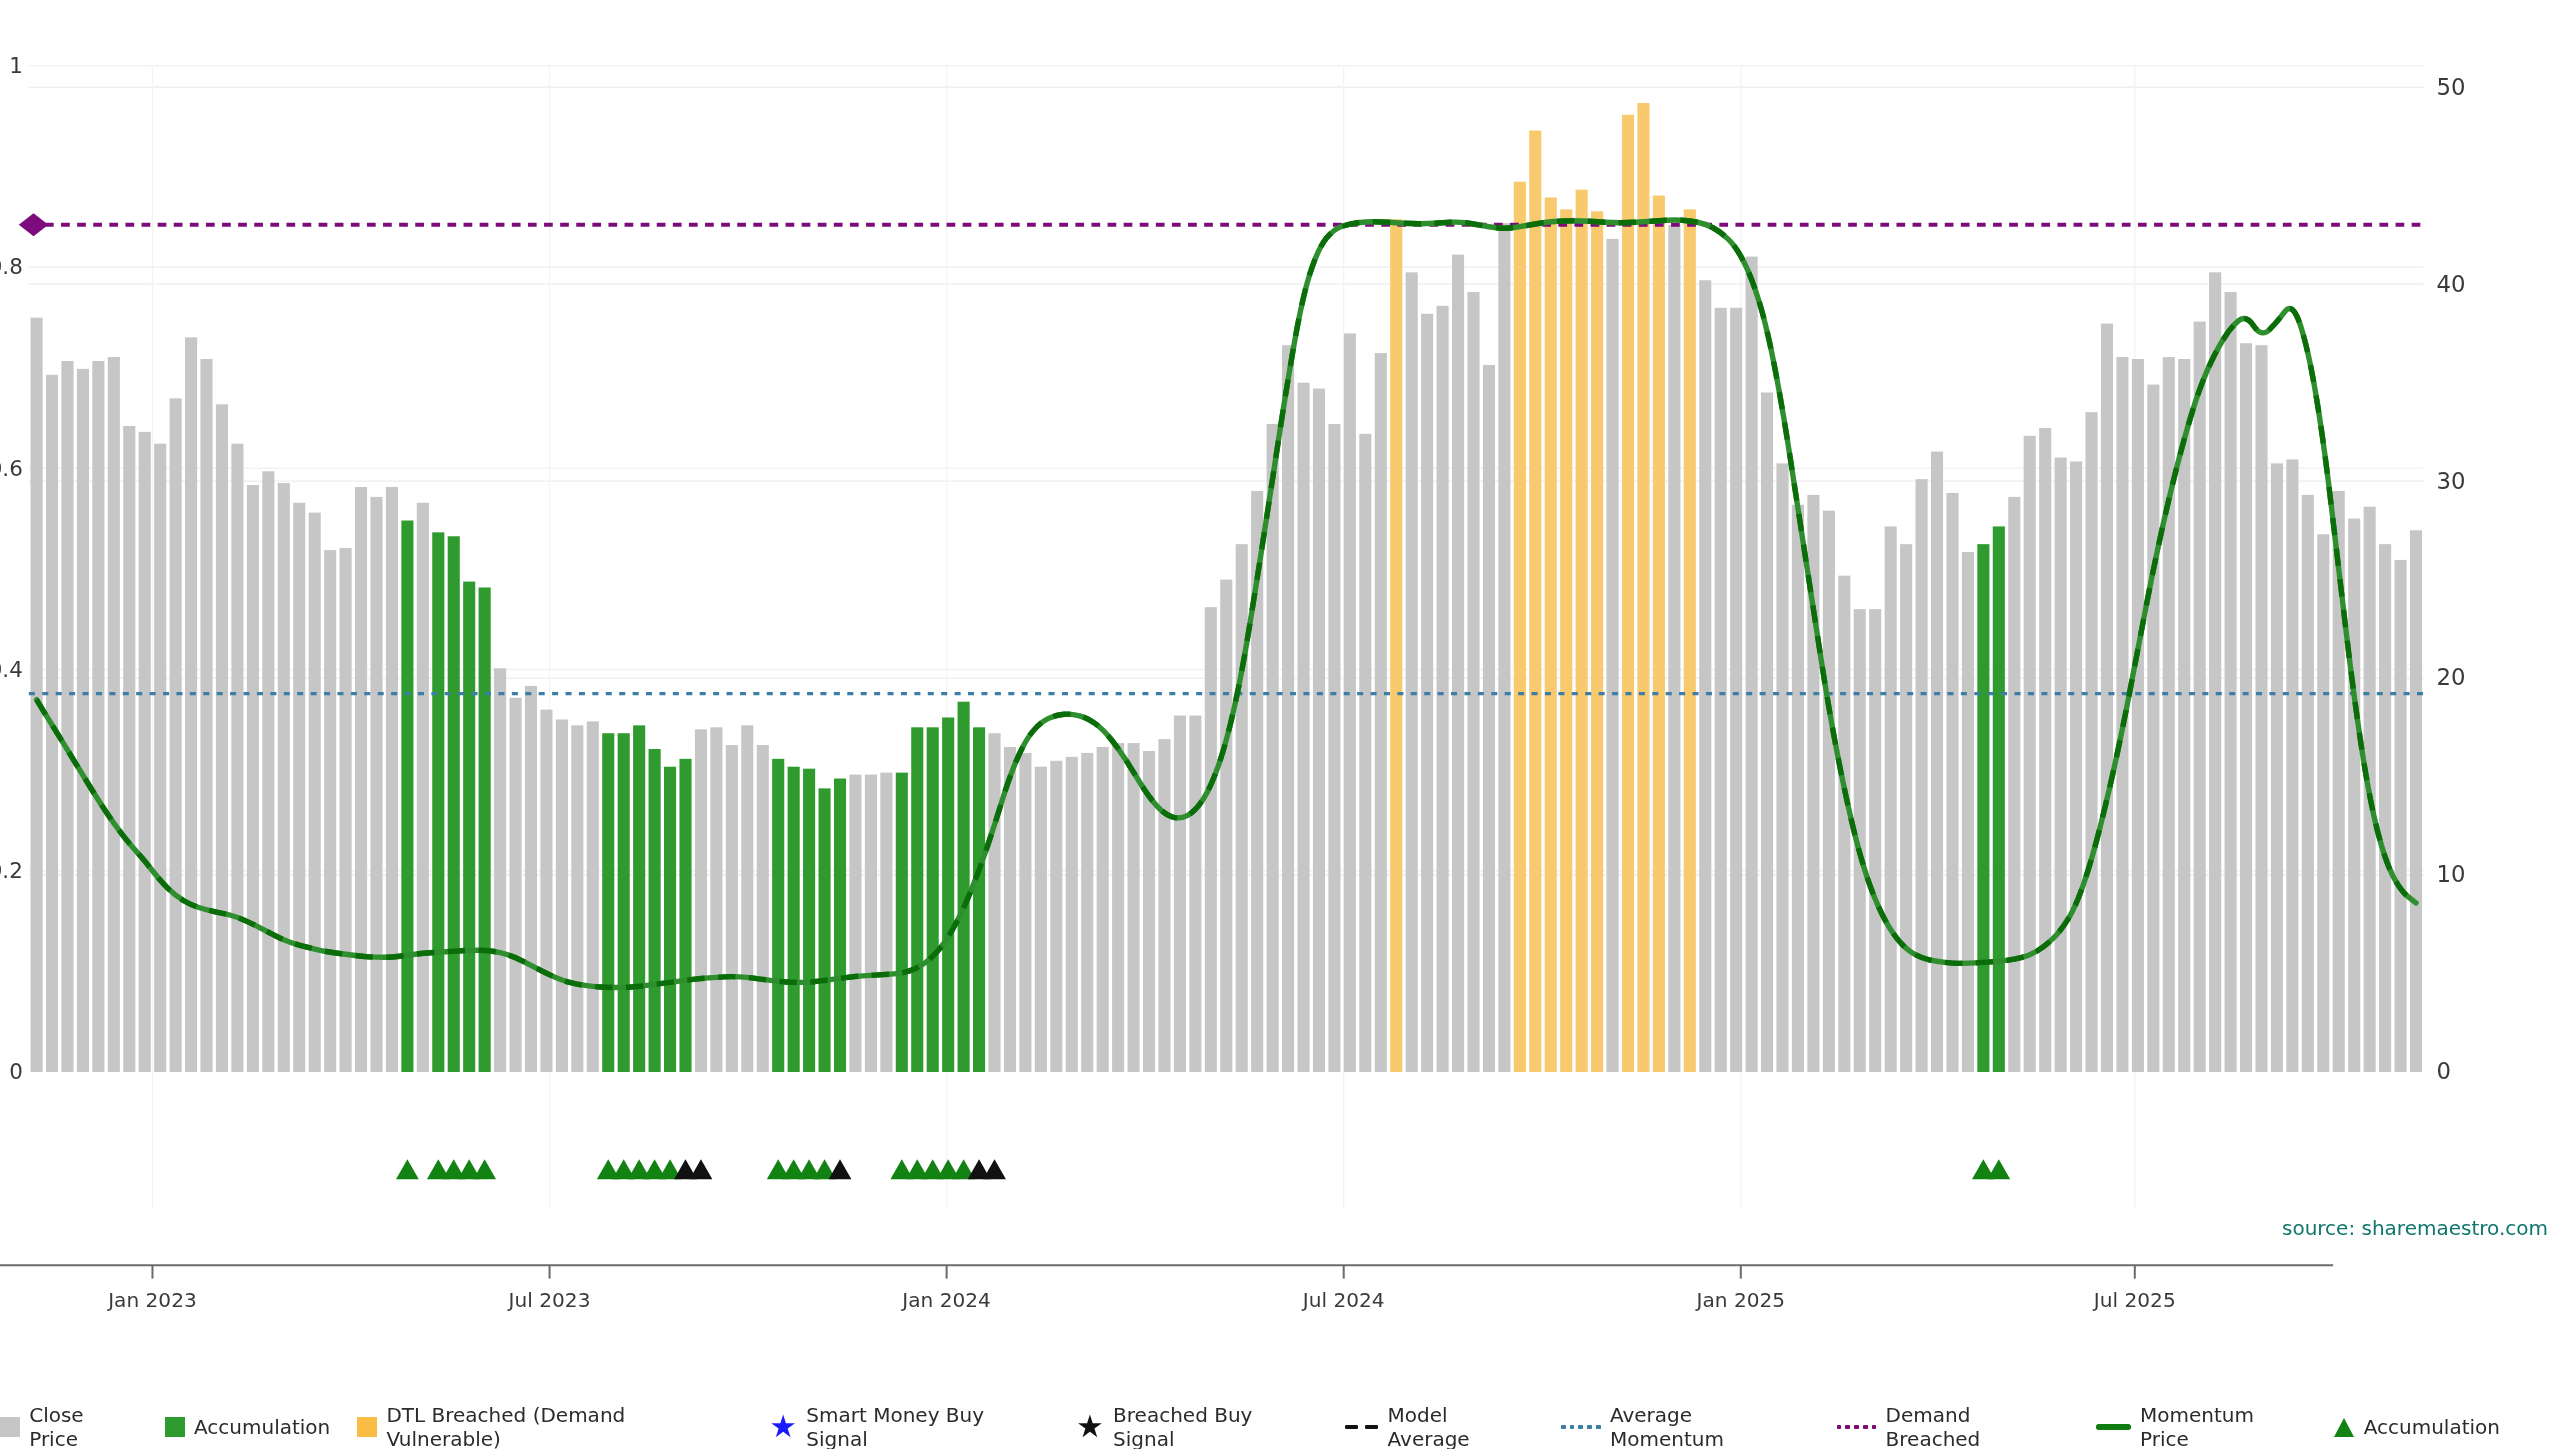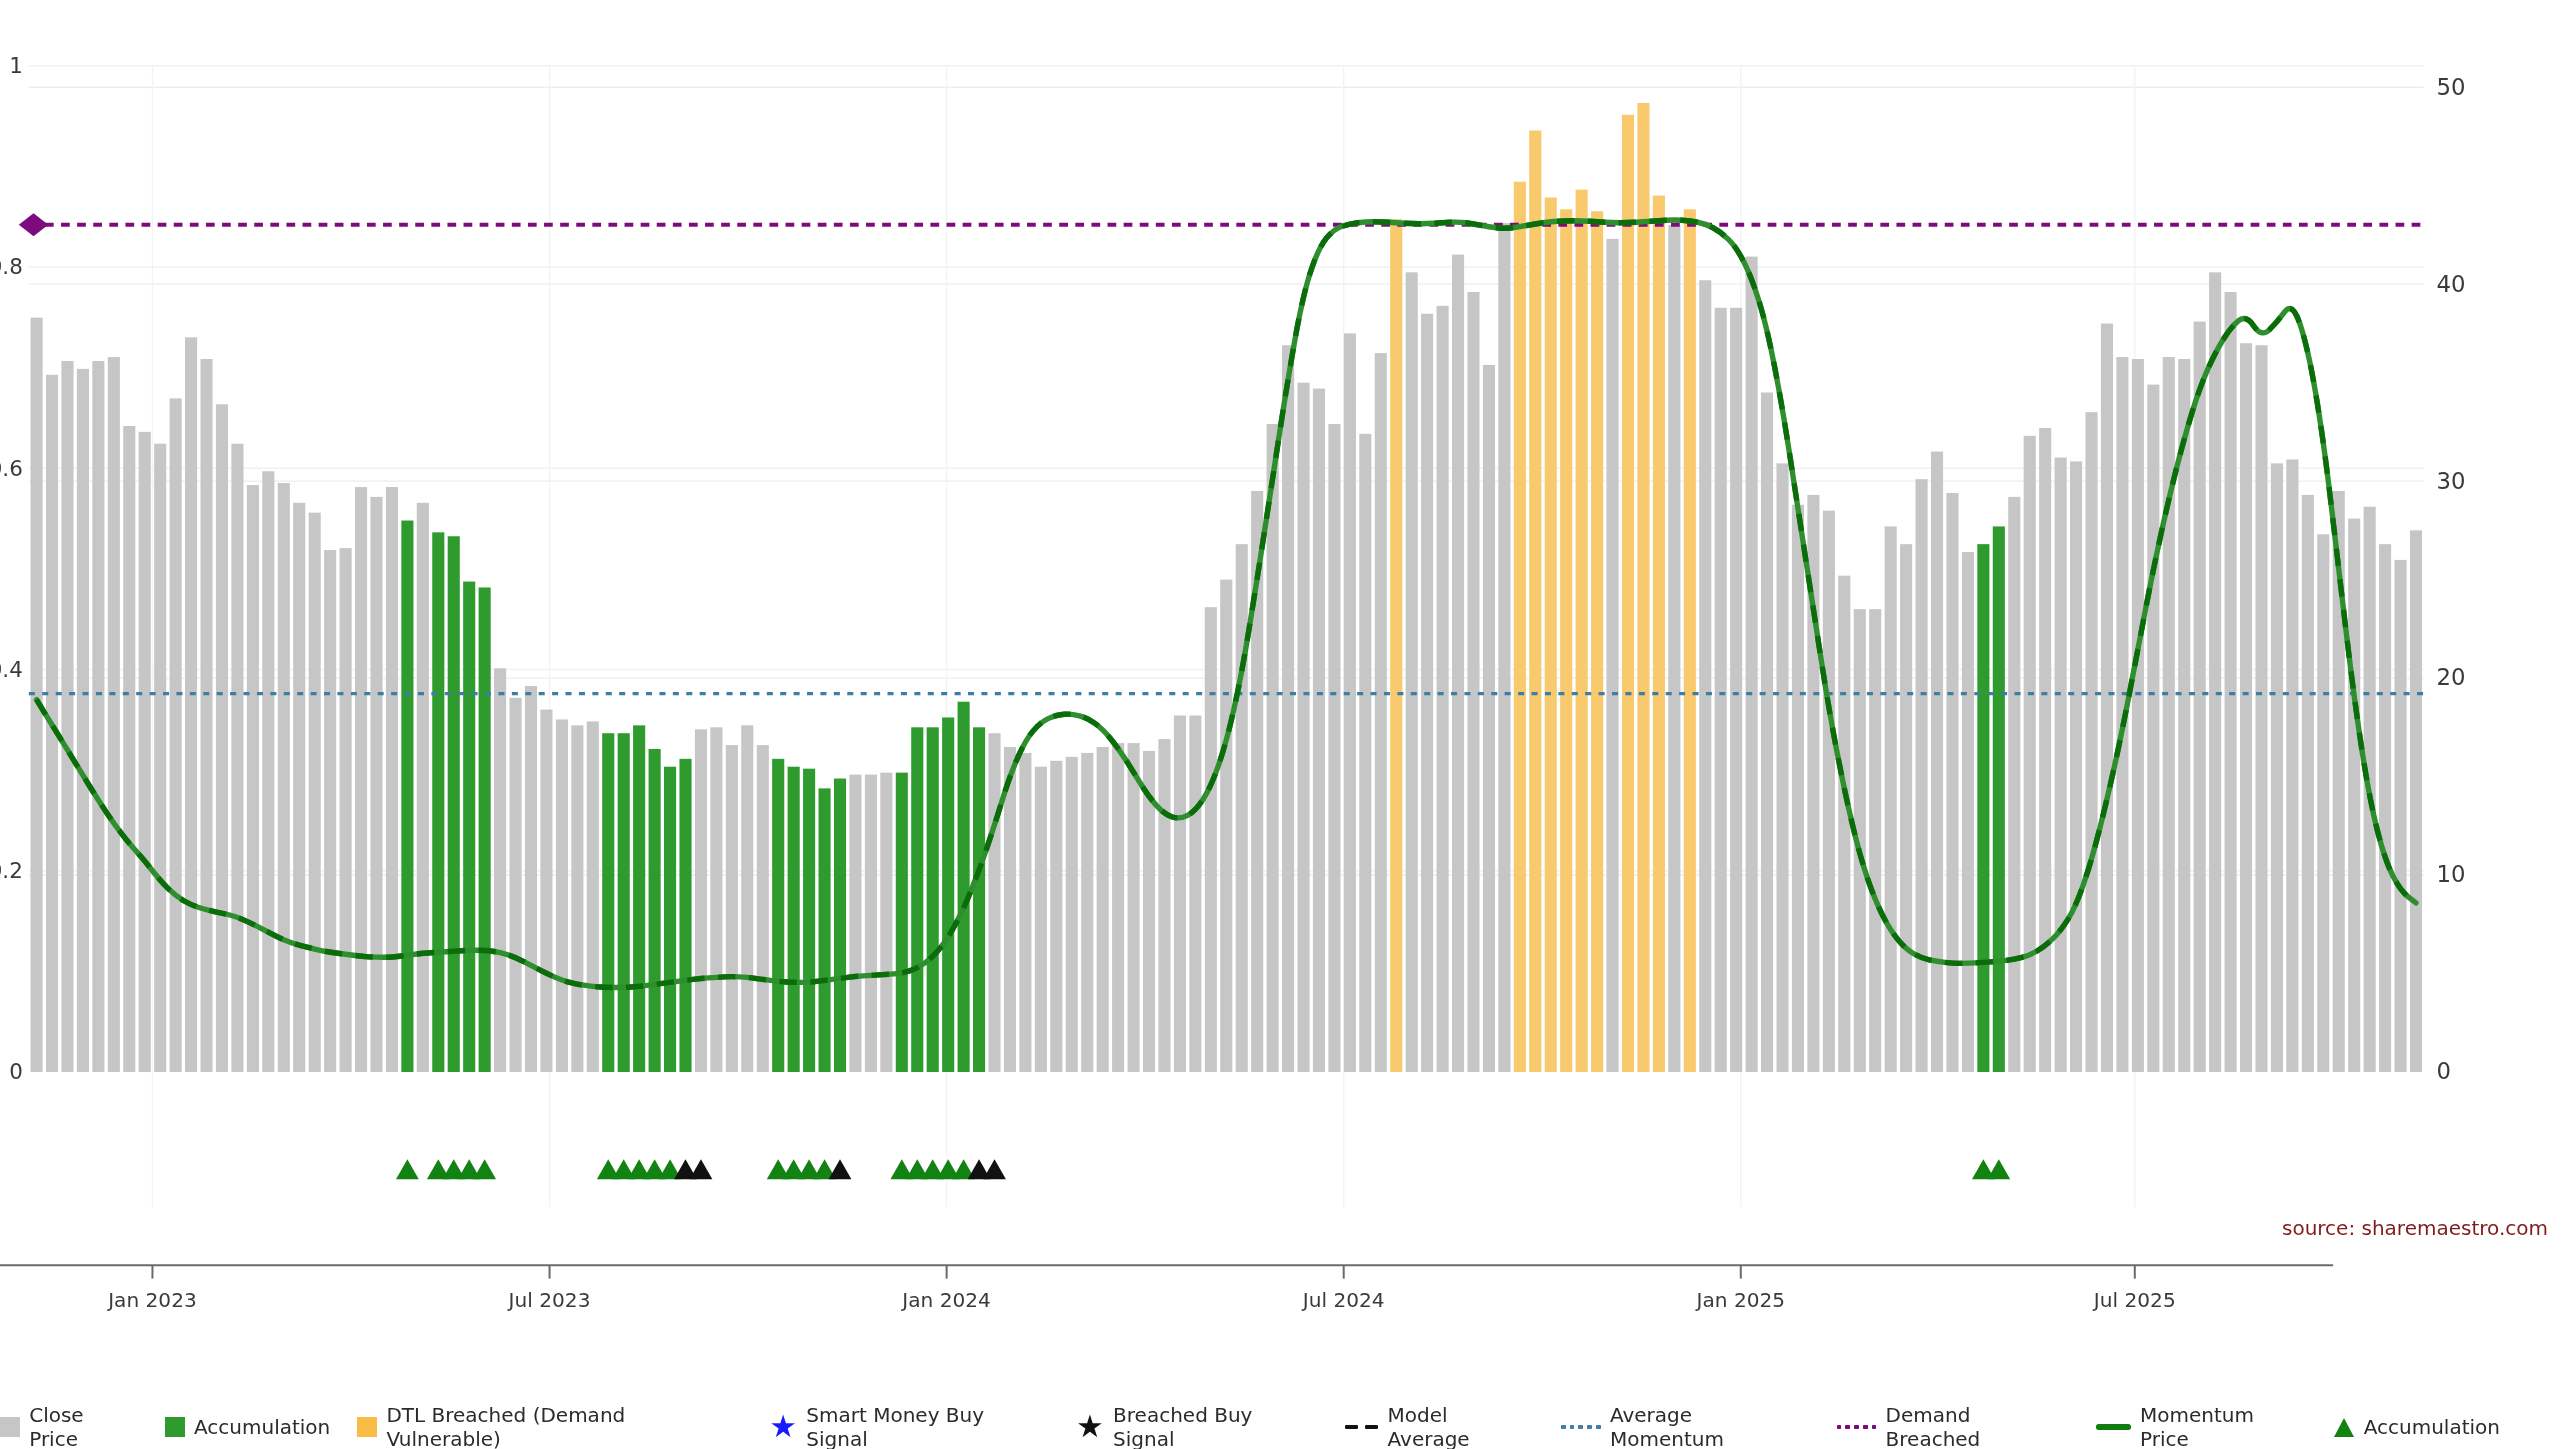--- a/index.html
+++ b/index.html
@@ -1,19 +1,19 @@
 <!DOCTYPE html>
 <html style="font-size:10.7px"><head>
 <meta charset="utf-8">
 <style>
   html,body{margin:0;padding:0;background:#ffffff;}
   .page{position:relative;width:2576px;height:1449px;background:#fff;
         font-family:"DejaVu Sans", sans-serif;overflow:hidden;}
   .chart-svg{position:absolute;left:0;top:0;}
-  .source-note{position:absolute;right:28px;top:1216px;font-size:20px;color:#7f1d1d;}
+  .source-note{position:absolute;right:28px;top:1216px;font-size:20px;color:#0f766e;}
   .legend-row{position:absolute;left:0;top:1403px;width:2500px;display:flex;
               justify-content:center;align-items:center;gap:27px;}
   .legend-item{display:flex;align-items:center;gap:9.4px;font-size:20px;color:#2b2b2b;}
   .sw-square{width:20px;height:20px;display:inline-block;}
   .sw-star{font-size:31px;line-height:20px;display:inline-block;transform:translateY(-1.3px);}
   .sw-dashes{display:inline-flex;gap:6.7px;align-items:center;}
   .sw-dashes i{display:inline-block;width:13.4px;height:4.7px;background:#111;border-radius:1.3px;}
   .sw-dots{display:inline-flex;gap:4px;align-items:center;}
   .sw-dots i{display:inline-block;width:4.7px;height:4.7px;border-radius:0.7px;}
   .sw-line{display:inline-block;width:35px;height:6px;border-radius:2.7px;}

